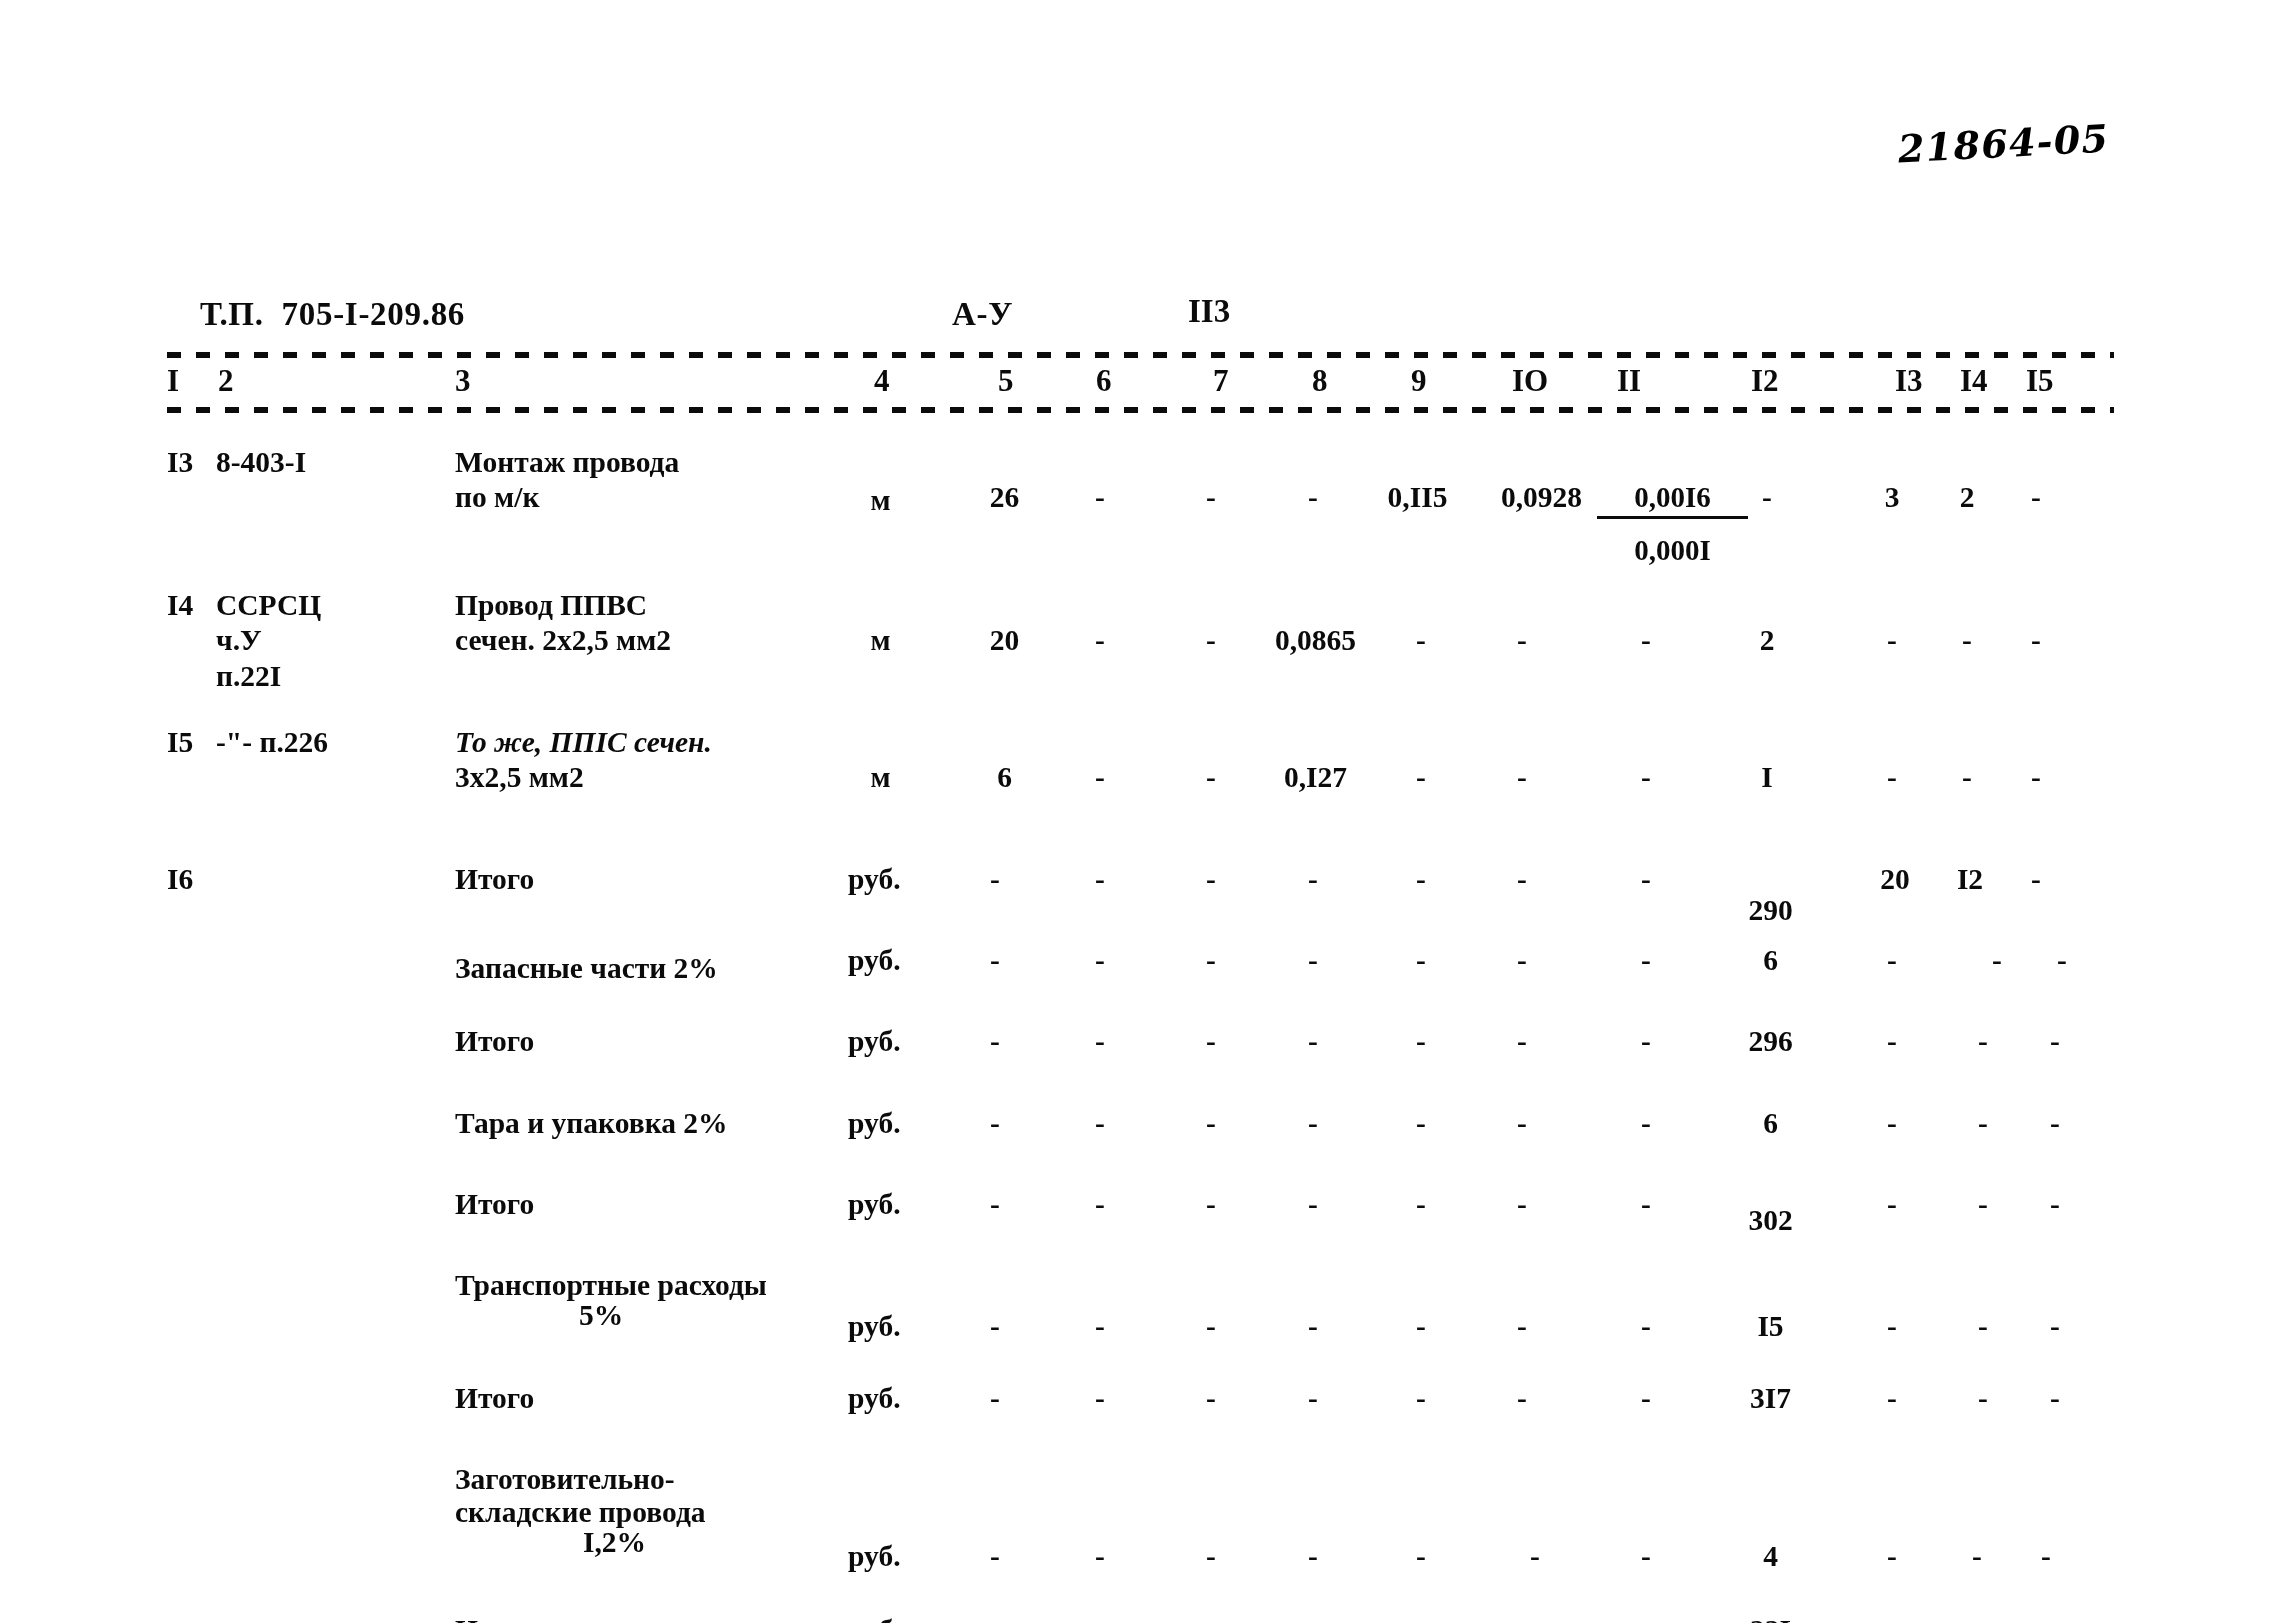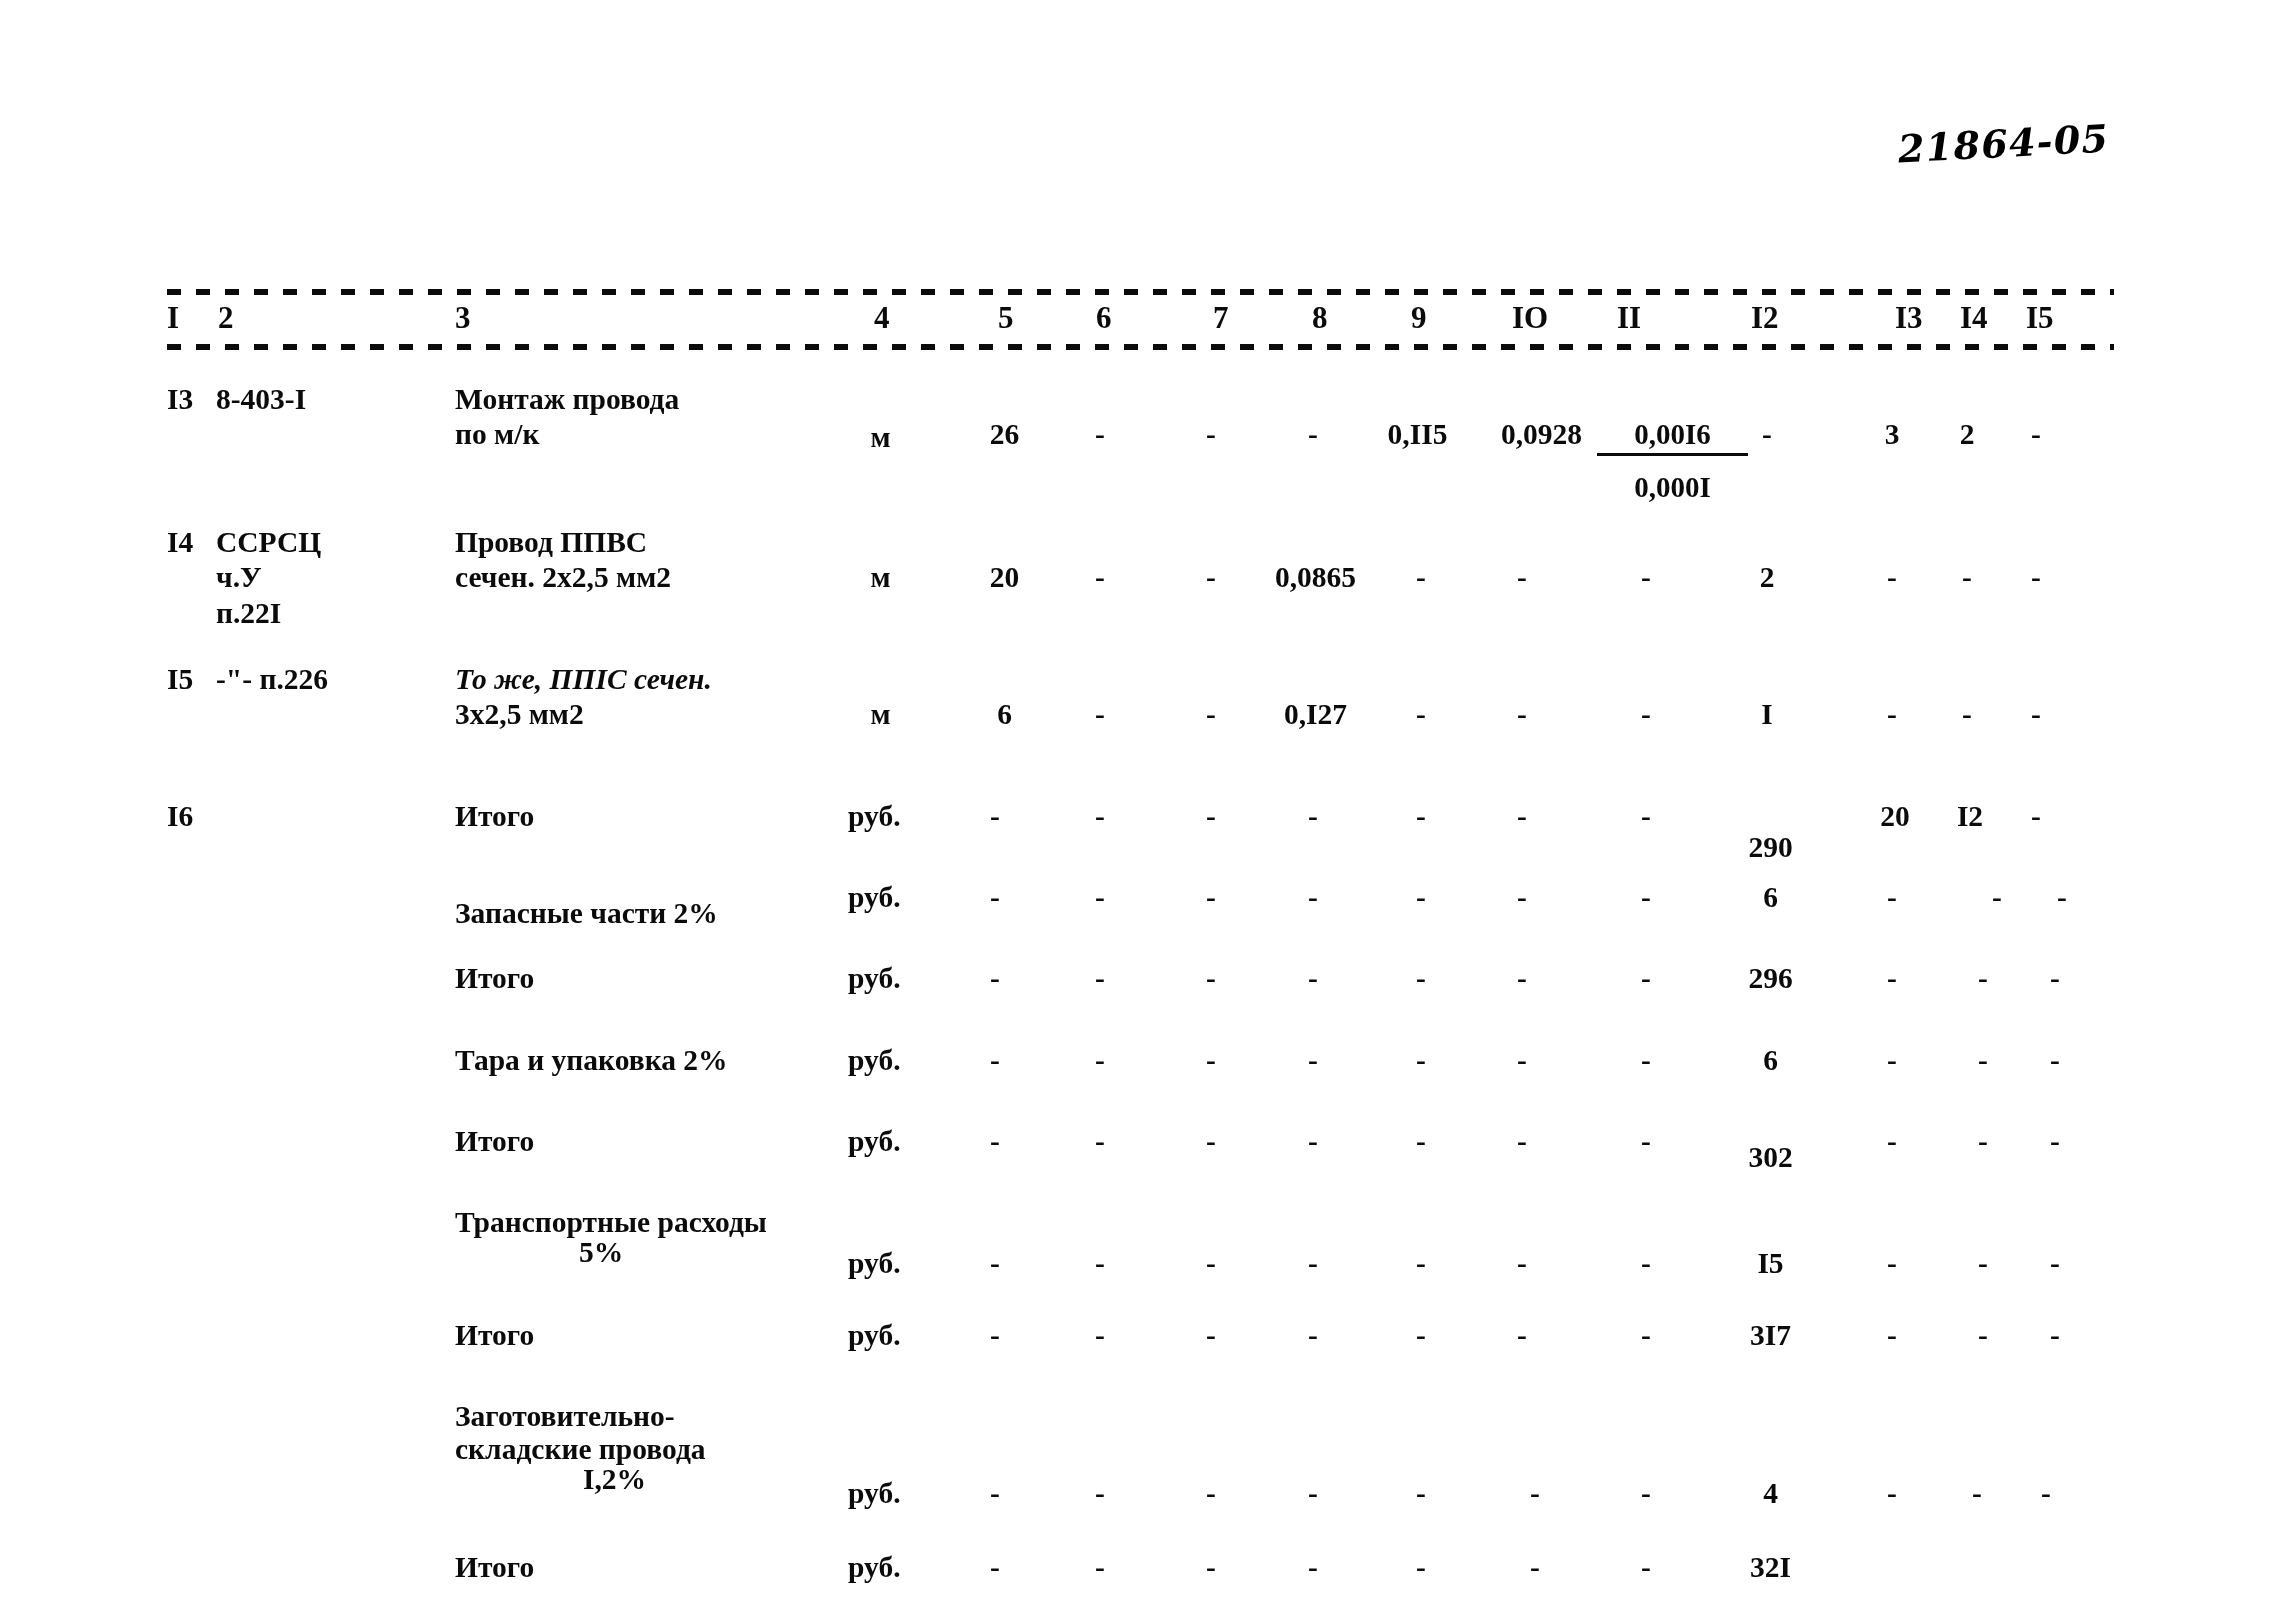--- a/index.html
+++ b/index.html
@@ -76,20 +76,25 @@
 </style>
 </head>
 <body>
 
 <div class="page">
 
   <div class="handnum">21864-05</div>
 
   <div class="sheet">
 
+    <div class="topline">
+      <span class="tp">Т.П.  705-I-209.86</span>
+      <span class="az">А-У</span>
+      <span class="pg">II3</span>
+    </div>
 
     <div class="dashrule"></div>
 
     <div class="colnums">
       <span style="left:0px">I</span>
       <span style="left:51px">2</span>
       <span style="left:288px">3</span>
       <span style="left:707px">4</span>
       <span style="left:831px">5</span>
       <span style="left:929px">6</span>
@@ -181,21 +186,21 @@
         <span class="cell num dash" style="left:1231px;top:0px;width:46px;">-</span>
         <span class="cell num dash" style="left:1332px;top:0px;width:46px;">-</span>
         <span class="cell num dash" style="left:1456px;top:0px;width:46px;">-</span>
         <span class="cell num" style="left:1551px;top:0px;width:105px;margin-top:31px;">290</span>
         <span class="cell num" style="left:1692px;top:0px;width:72px;">20</span>
         <span class="cell num" style="left:1767px;top:0px;width:72px;">I2</span>
         <span class="cell num dash" style="left:1846px;top:0px;width:46px;">-</span>
       </div>
 
       <div class="row" style="height:63px;margin-top:18.3px;">
-        <span class="cell" style="left:288px;top:16px;">Запасные части 2%</span>
+        <span class="cell" style="left:288px;top:8px;">Запасные части 2%</span>
         <span class="cell" style="left:681px;top:0px;">руб.</span>
         <span class="cell num dash" style="left:805px;top:0px;width:46px;">-</span>
         <span class="cell num dash" style="left:910px;top:0px;width:46px;">-</span>
         <span class="cell num dash" style="left:1021px;top:0px;width:46px;">-</span>
         <span class="cell num dash" style="left:1123px;top:0px;width:46px;">-</span>
         <span class="cell num dash" style="left:1231px;top:0px;width:46px;">-</span>
         <span class="cell num dash" style="left:1332px;top:0px;width:46px;">-</span>
         <span class="cell num dash" style="left:1456px;top:0px;width:46px;">-</span>
         <span class="cell num" style="left:1551px;top:0px;width:105px;">6</span>
         <span class="cell num dash" style="left:1702px;top:0px;width:46px;">-</span>

